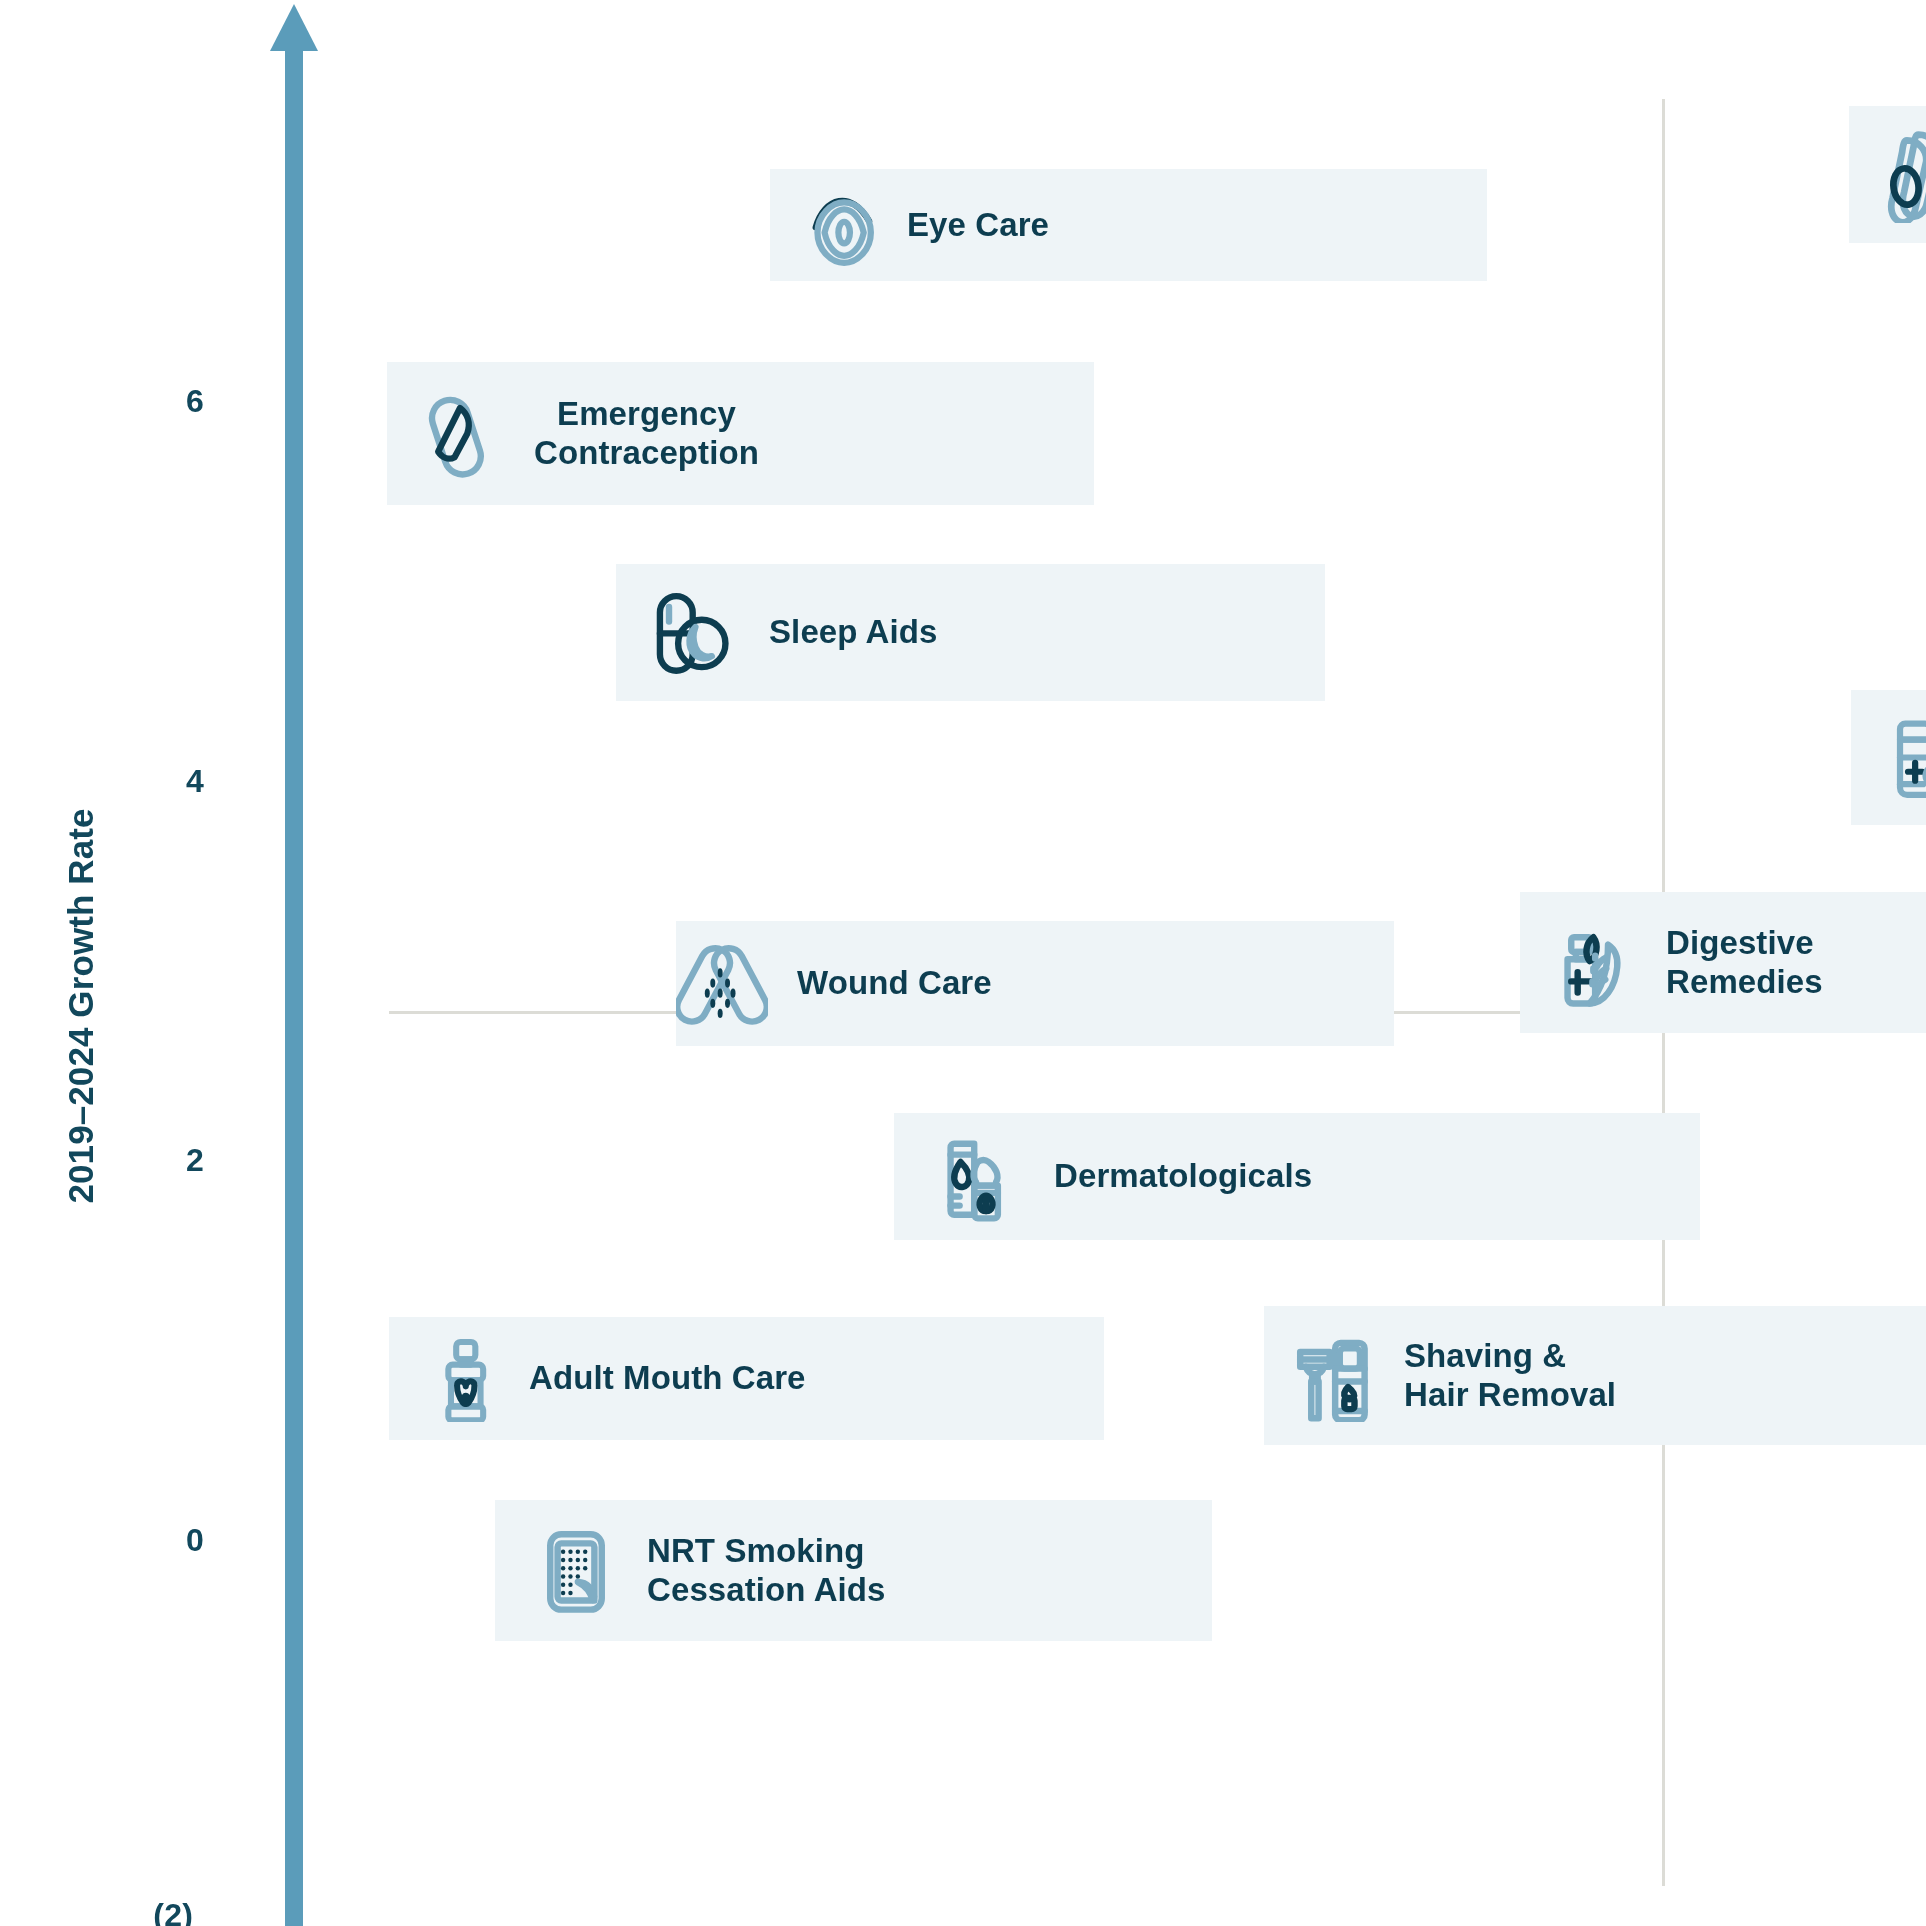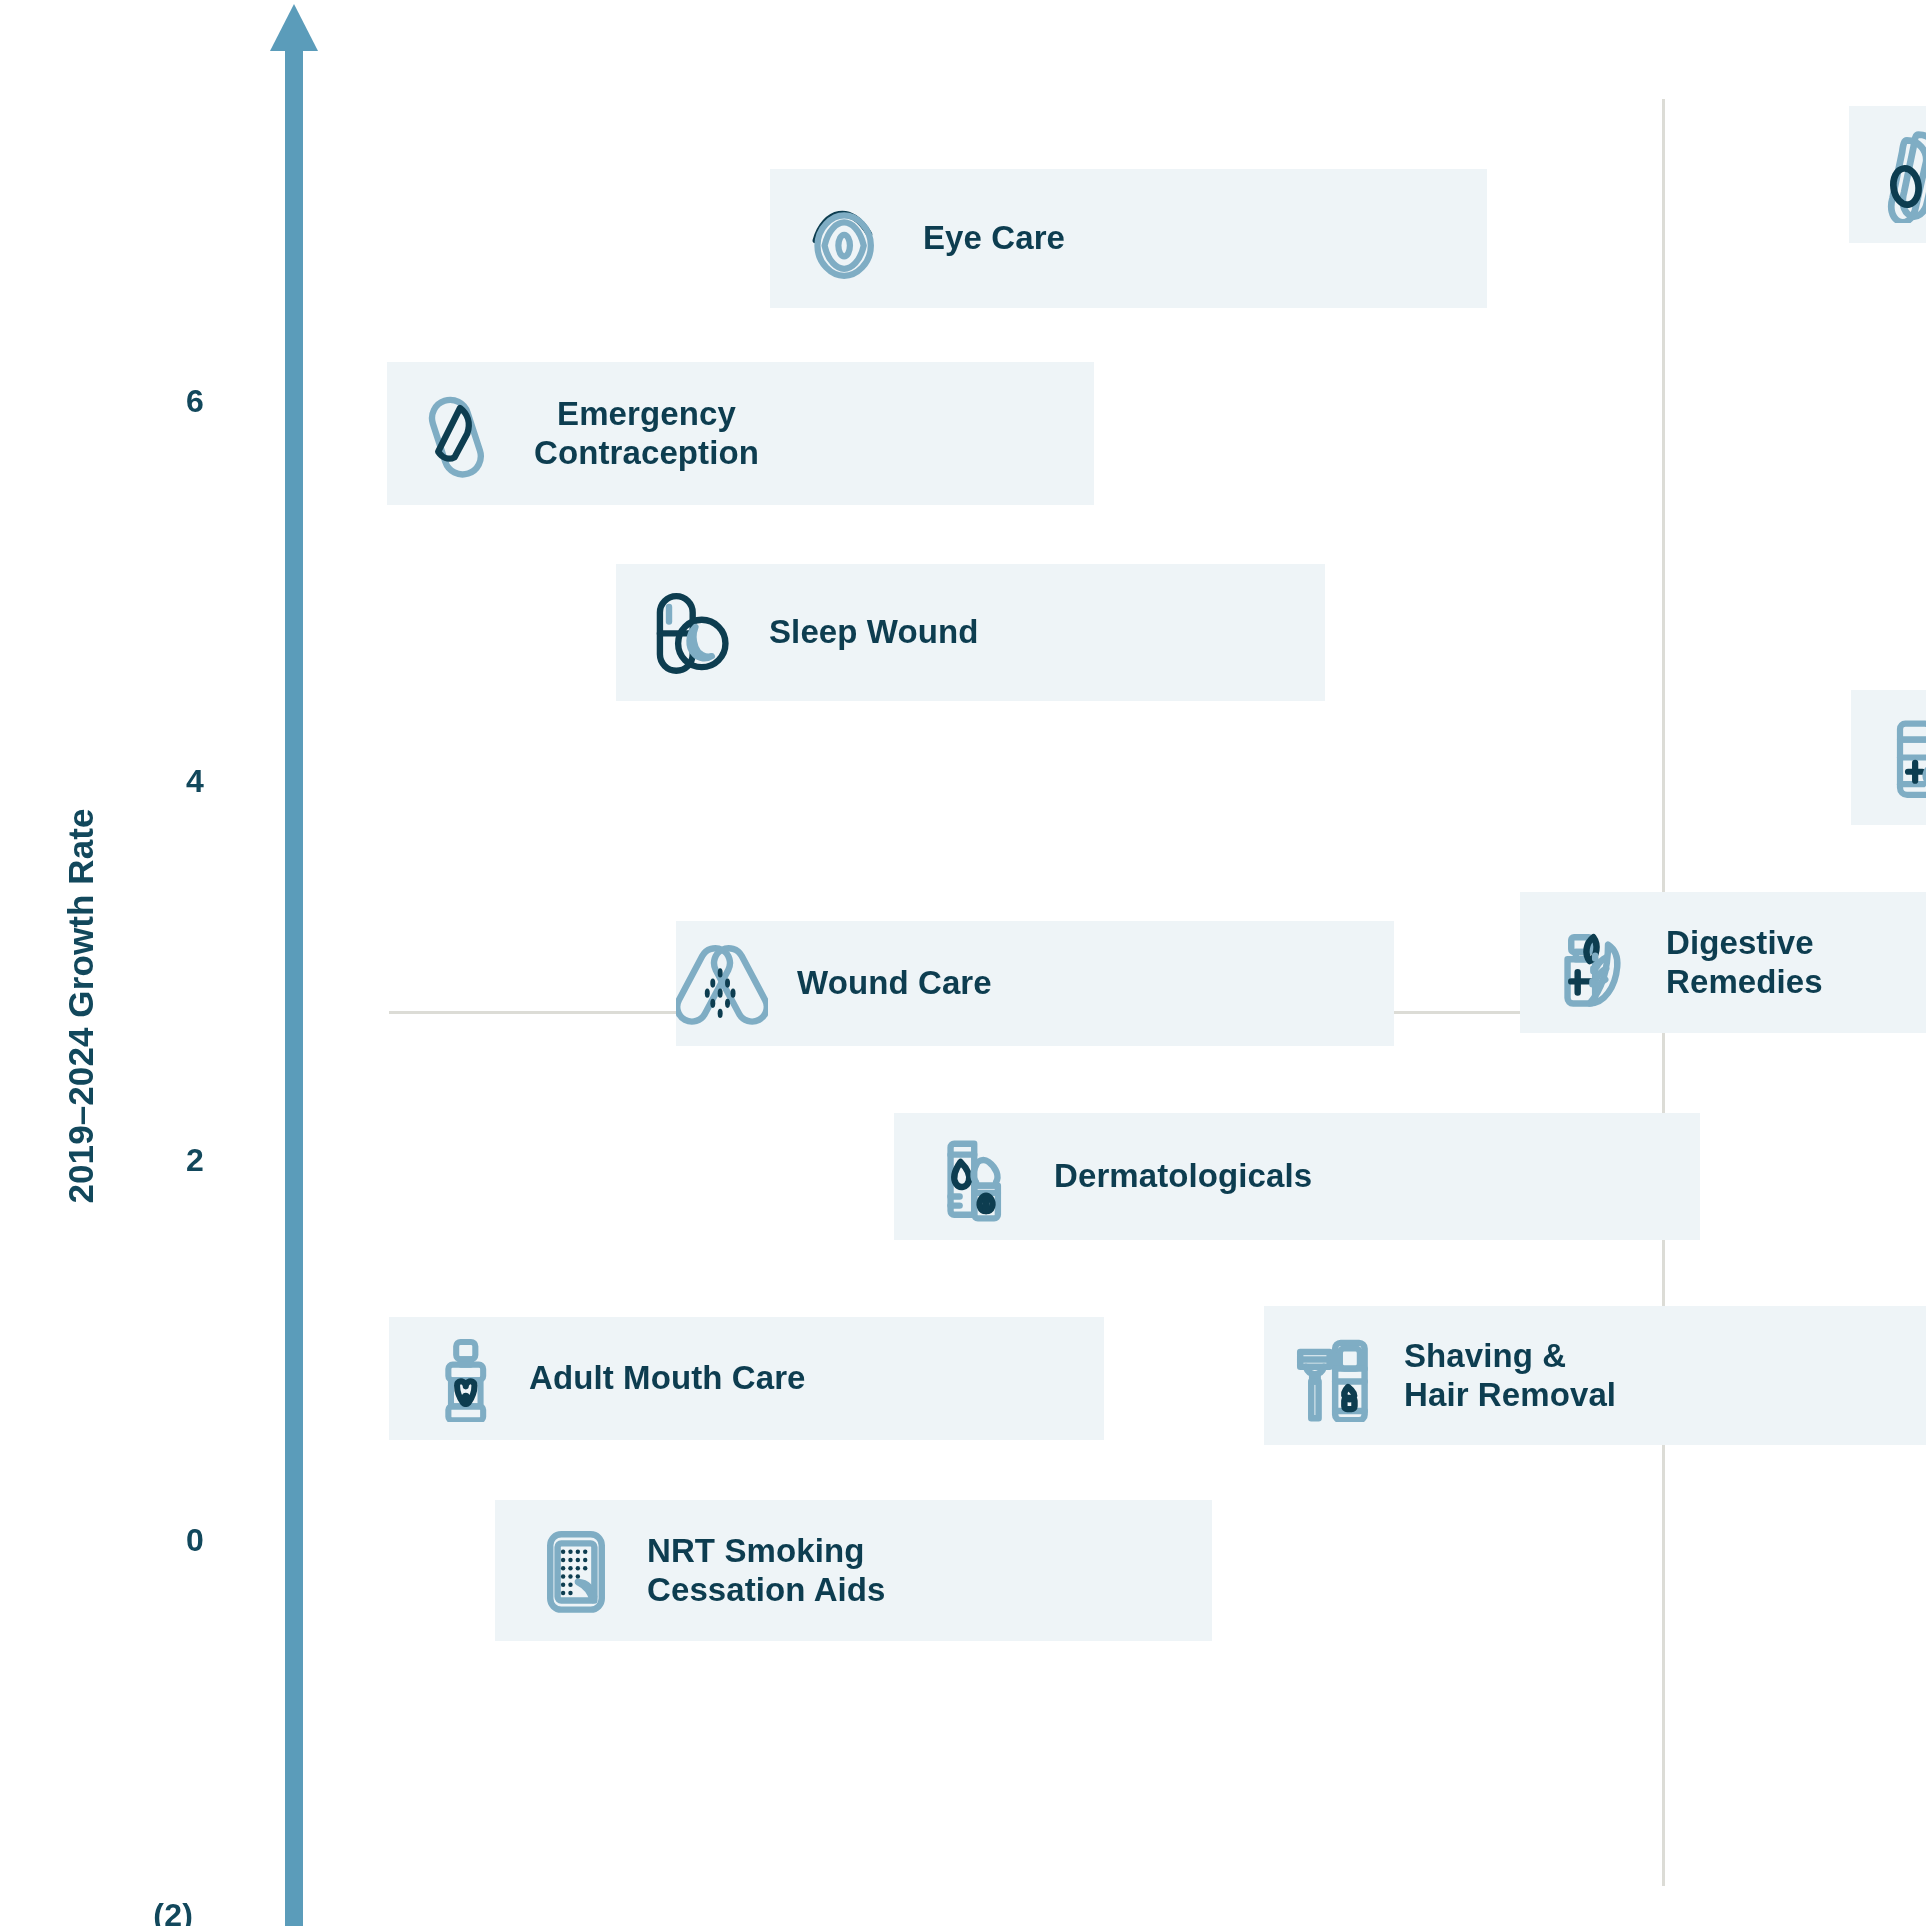--- a/index.html
+++ b/index.html
@@ -57,21 +57,21 @@
   <div class="quad-line" id="quad-v"></div>
 
   <div class="tick tick-y" style="left:127px;top:385px;">6</div>
   <div class="tick tick-y" style="left:127px;top:765px;">4</div>
   <div class="tick tick-y" style="left:127px;top:1144px;">2</div>
   <div class="tick tick-y" style="left:127px;top:1524px;">0</div>
   <div class="tick tick-y" style="left:116px;top:1899px;">(2)</div>
 
   <div class="axis-title" id="y-axis-title">2019–2024 Growth Rate</div>
 
-  <div class="cat" style="left:770px;top:169px;width:717px;height:139px;padding-left:35px;gap:29px;">
+  <div class="cat" style="left:770px;top:169px;width:717px;height:112px;padding-left:35px;gap:13px;">
     <span class="ico">
       <svg width="89" height="89" viewBox="0 0 100 100">
         <path class="sk-d" d="M12 52 C22 18 52 10 72 45"></path>
         <path class="sk-l" d="M14 58 C14 38 30 24 44 24 C58 24 74 38 74 58 C74 78 58 92 44 92 C30 92 14 78 14 58 Z"></path>
         <path class="sk-l" d="M22 58 C26 40 36 32 44 32 C52 32 62 40 66 58 C62 76 52 84 44 84 C36 84 26 76 22 58 Z"></path>
         <ellipse class="sk-l" cx="44" cy="58" rx="6.5" ry="12"></ellipse>
       </svg>
     </span>
     <span class="lbl">Eye Care</span>
   </div>
@@ -101,21 +101,21 @@
   <div class="cat" style="left:616px;top:564px;width:709px;height:137px;padding-left:33px;gap:29px;">
     <span class="ico">
       <svg width="91" height="91" viewBox="0 0 100 100">
         <rect class="sk-d" x="12" y="10" width="36" height="82" rx="18"></rect>
         <line class="sk-d" x1="12" y1="51" x2="48" y2="51"></line>
         <path class="sk-l" d="M22 22 C22 28 22 34 22 38"></path>
         <circle class="sk-d" cx="58" cy="62" r="26"></circle>
         <path class="sk-l" d="M51 44 C43 52 42 66 50 74 C55 79 63 80 69 76 C62 78 54 74 51 66 C48 58 49 49 51 44 Z"></path>
       </svg>
     </span>
-    <span class="lbl">Sleep Wound</span>
+    <span class="lbl">Sleep Aids</span>
   </div>
 
   <div class="cat" style="left:1851px;top:690px;width:586px;height:135px;padding-left:33px;gap:27px;">
     <span class="ico">
       <svg width="89" height="89" viewBox="0 0 100 100">
         <path class="sk-l" d="M24 12 h22 a6 6 0 0 1 6 6 v12 h-34 v-12 a6 6 0 0 1 6 -6 Z"></path>
         <path class="sk-l" d="M18 30 h40 v54 a8 8 0 0 1 -8 8 h-24 a8 8 0 0 1 -8 -8 Z"></path>
         <line class="sk-l" x1="18" y1="50" x2="58" y2="50" stroke-width="9"></line>
         <line class="sk-l" x1="18" y1="80" x2="44" y2="80" stroke-width="9"></line>
         <path class="sk-d" d="M35 56 v20 M27 66 h16" stroke-width="9"></path>

